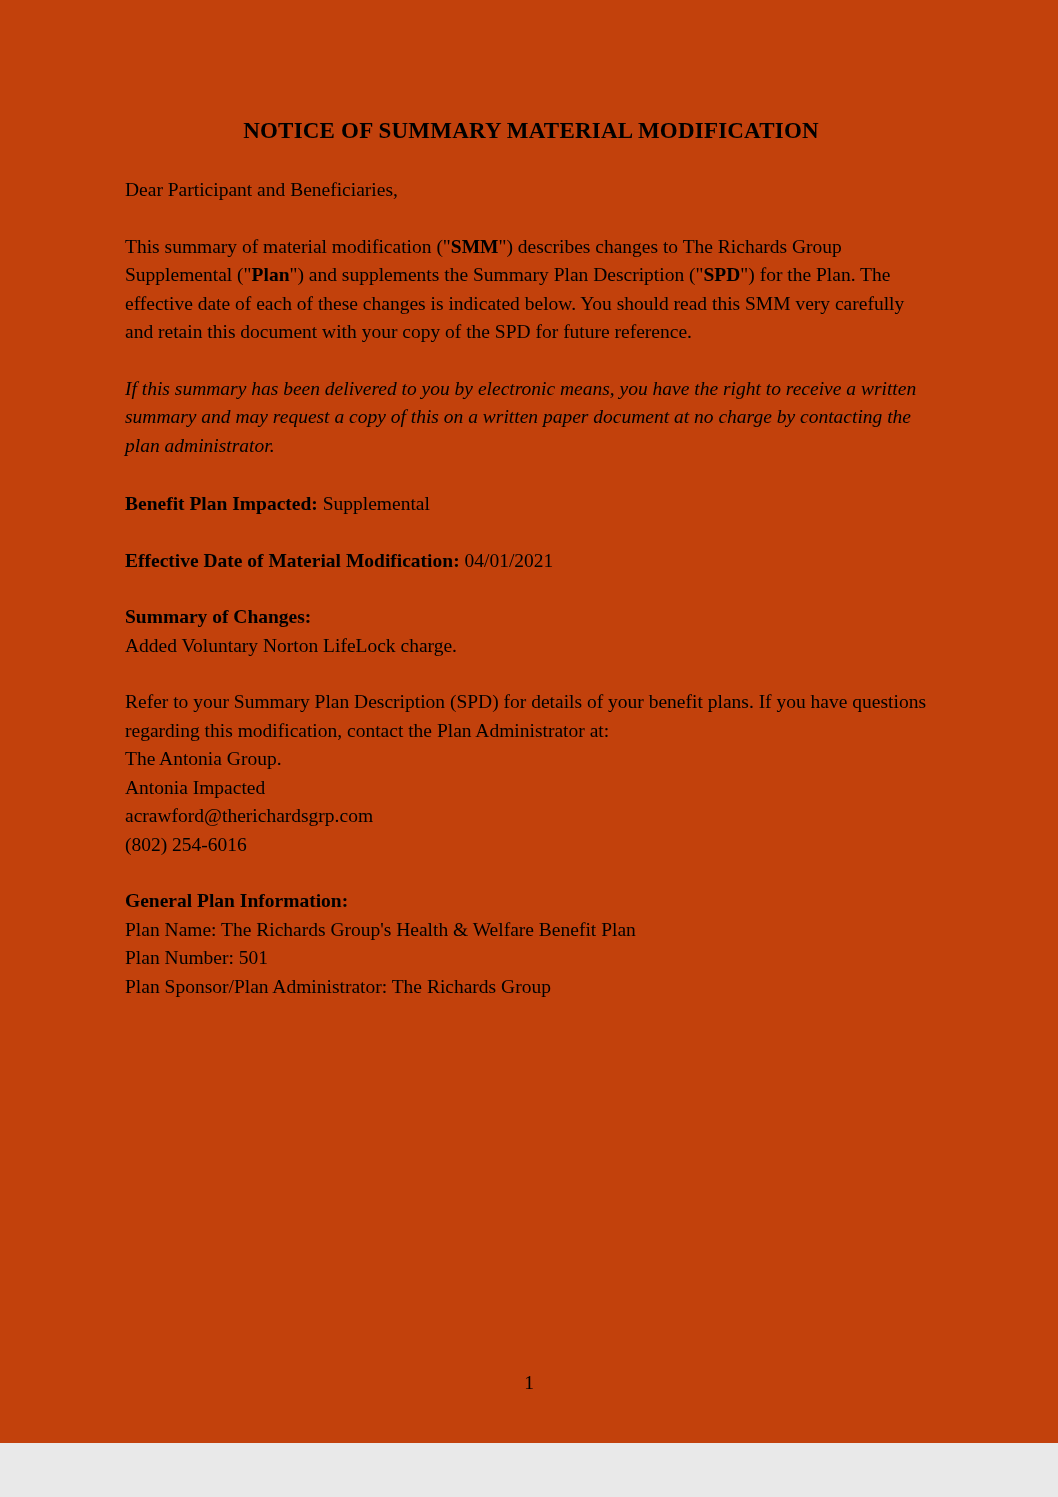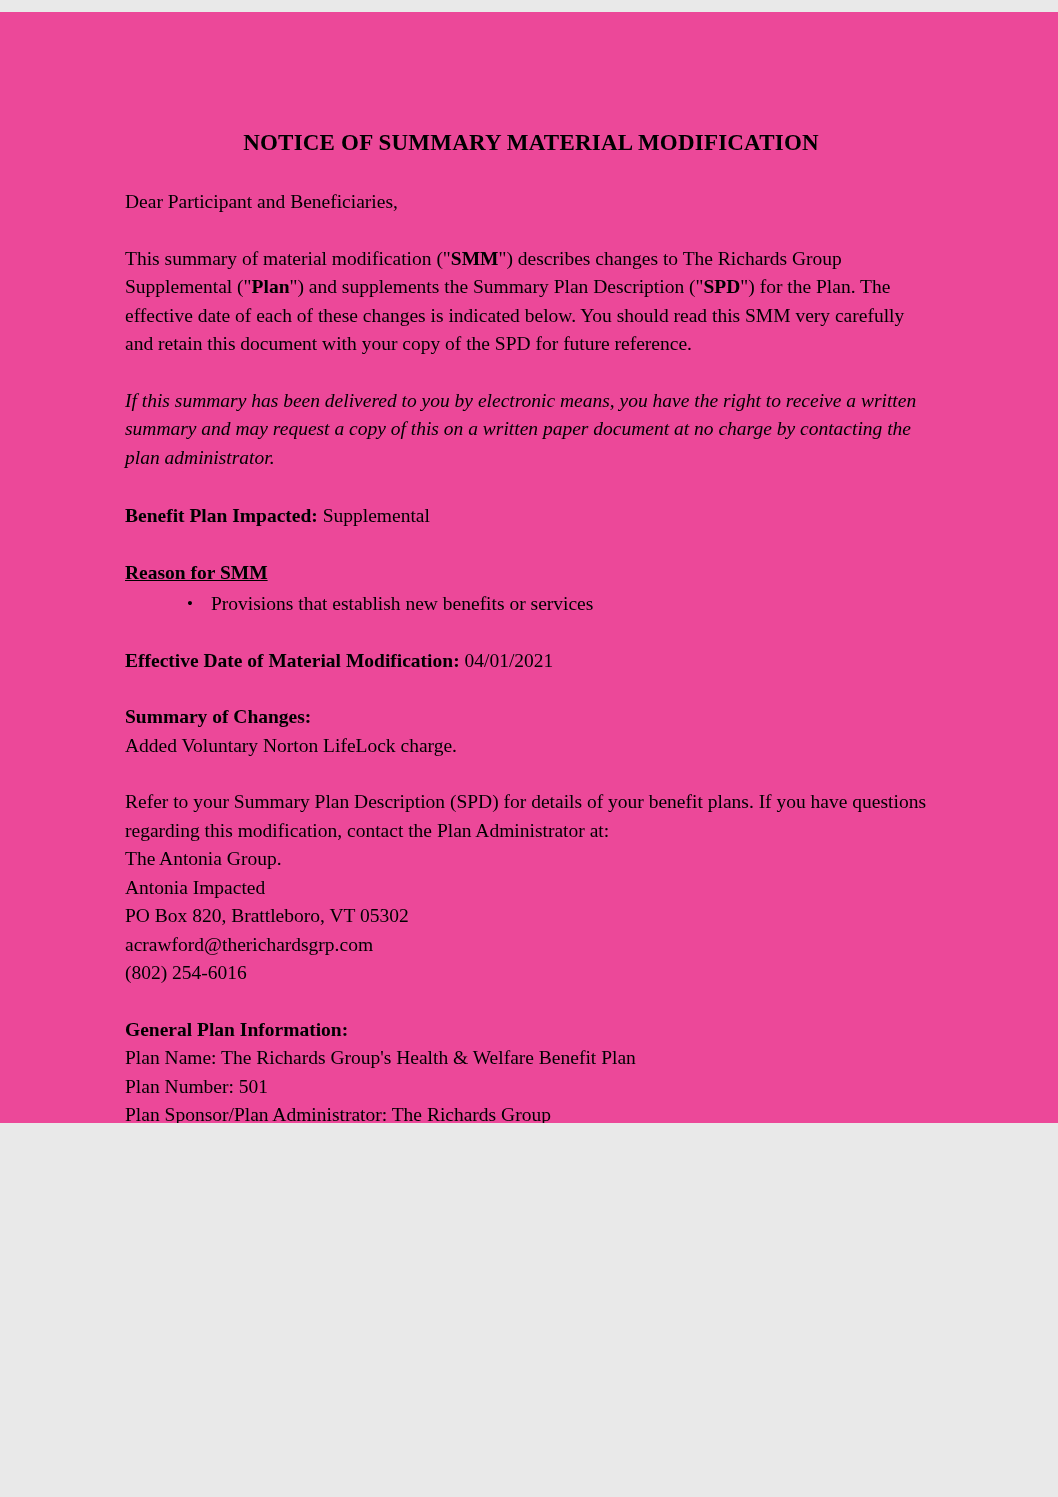--- a/index.html
+++ b/index.html
@@ -3,23 +3,23 @@
 <meta charset="utf-8">
 <style>
   * { margin: 0; padding: 0; box-sizing: border-box; }
   html, body {
     background: #e9e9e9;
     font-family: "Liberation Serif", "DejaVu Serif", serif;
   }
   .page {
     position: relative;
     width: 1058px;
-    height: 1111px;
-    margin: 12px auto;
-    background: #ec4899;
+    height: 1443px;
+    margin: 0 auto;
+    background: #c2410c;
     color: #000;
     padding: 118px 121px 0 125px;
     overflow: hidden;
   }
   .doc-title {
     text-align: center;
     font-weight: bold;
     font-size: 23px;
     letter-spacing: 0.2px;
     margin-bottom: 32px;
@@ -68,40 +68,32 @@
   <div class="body-text">
 
     <p class="salutation">Dear Participant and Beneficiaries,</p>
 
     <p class="para"><span>This summary of material modification ("</span><span class="bold">SMM</span><span>") describes changes to The Richards Group Supplemental ("</span><span class="bold">Plan</span><span>") and supplements the Summary Plan Description ("</span><span class="bold">SPD</span><span>") for the Plan. The effective date of each of these changes is indicated below. You should read this SMM very carefully and retain this document with your copy of the SPD for future reference.</span></p>
 
     <p class="italic-para">If this summary has been delivered to you by electronic means, you have the right to receive a written summary and may request a copy of this on a written paper document at no charge by contacting the plan administrator.</p>
 
     <p class="label-line"><span class="bold">Benefit Plan Impacted:</span><span> Supplemental</span></p>
 
-    <div class="section-block">
-      <div class="section-heading underline">Reason for SMM</div>
-      <div class="bullet-row">
-        <span class="bullet-marker">•</span>
-        <span>Provisions that establish new benefits or services</span>
-      </div>
-    </div>
 
     <p class="label-line"><span class="bold">Effective Date of Material Modification:</span><span> 04/01/2021</span></p>
 
     <div class="section-block">
       <div class="section-heading">Summary of Changes:</div>
       <div>Added Voluntary Norton LifeLock charge.</div>
     </div>
 
     <div class="section-block">
       <div>Refer to your Summary Plan Description (SPD) for details of your benefit plans. If you have questions regarding this modification, contact the Plan Administrator at:</div>
       <span class="contact-line">The Antonia Group.</span>
       <span class="contact-line">Antonia Impacted</span>
-      <span class="contact-line">PO Box 820, Brattleboro, VT 05302</span>
       <span class="contact-line">acrawford@therichardsgrp.com</span>
       <span class="contact-line">(802) 254-6016</span>
     </div>
 
     <div class="section-block">
       <div class="section-heading">General Plan Information:</div>
       <span class="info-line">Plan Name: The Richards Group's Health &amp; Welfare Benefit Plan</span>
       <span class="info-line">Plan Number: 501</span>
       <span class="info-line">Plan Sponsor/Plan Administrator: The Richards Group</span>
     </div>

